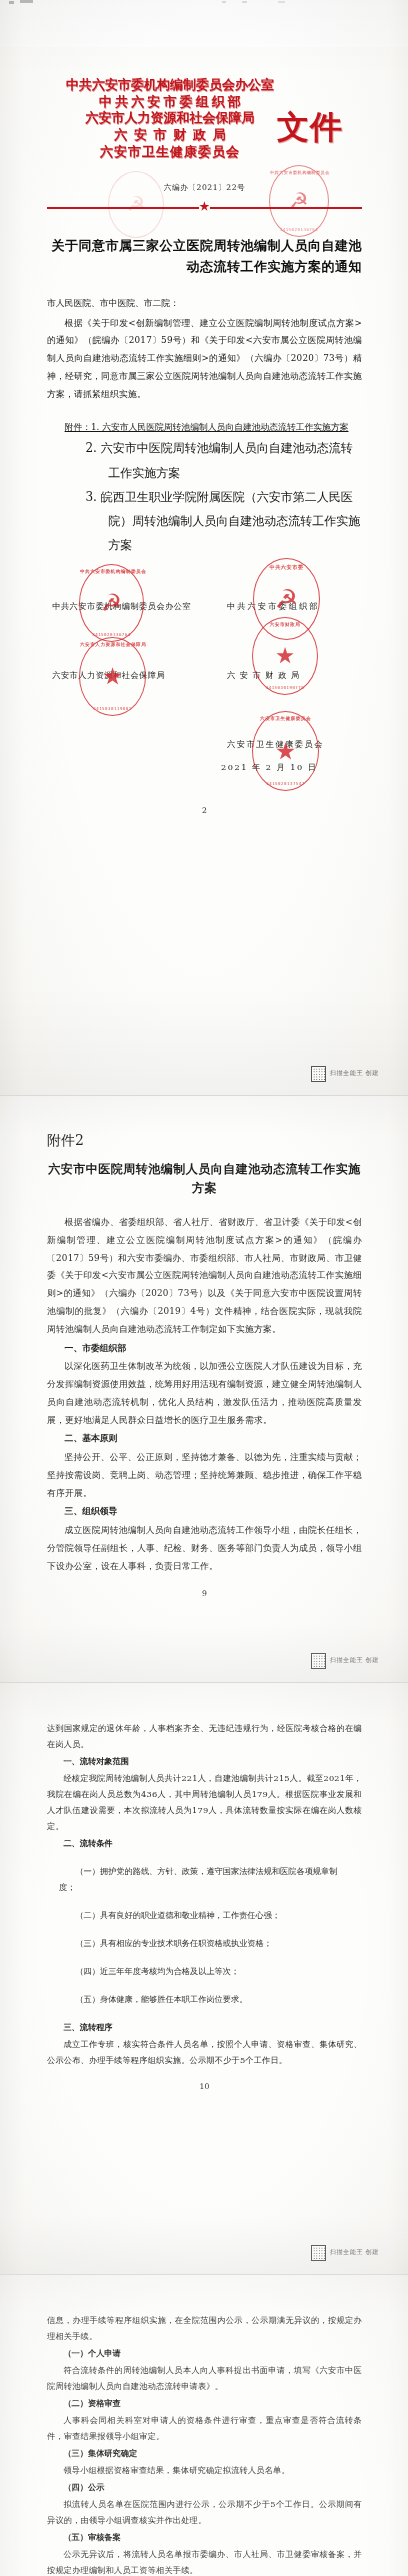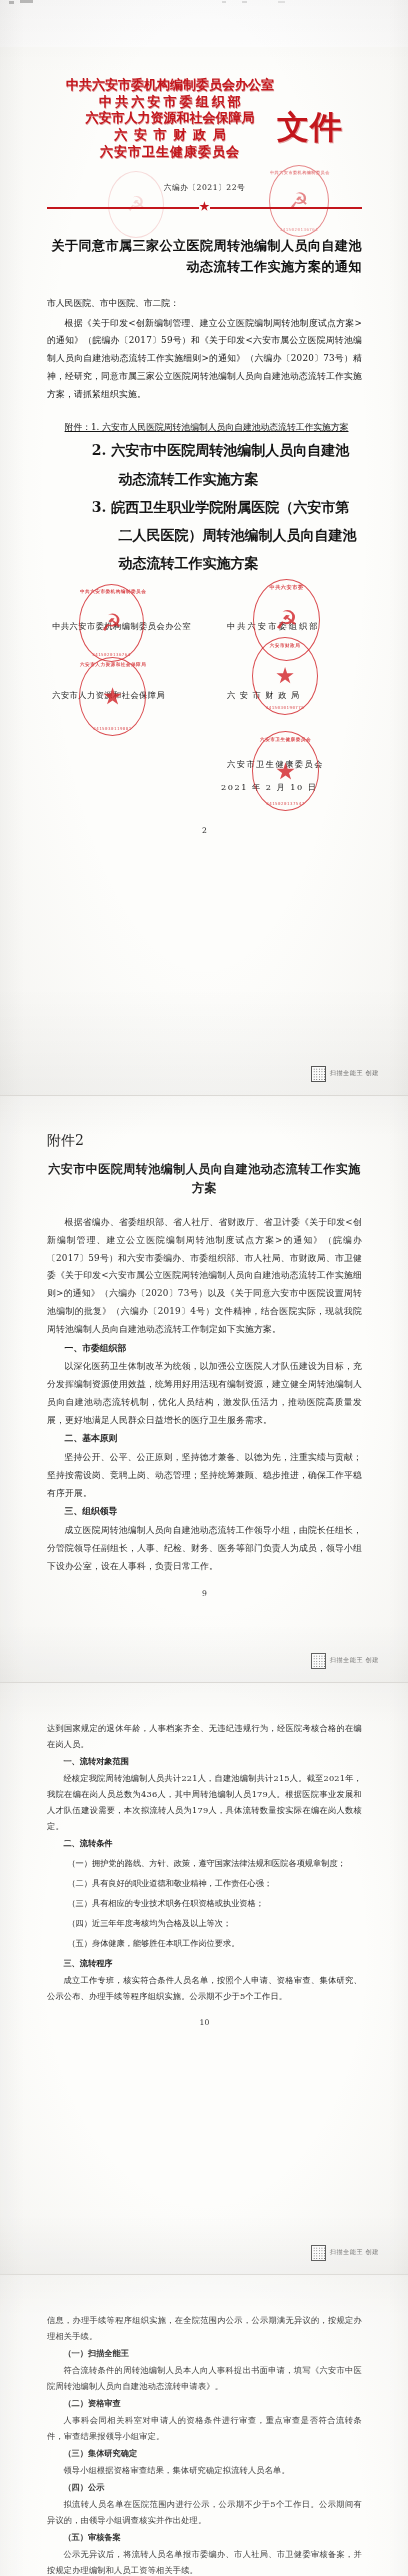--- a/index.html
+++ b/index.html
@@ -81,21 +81,21 @@
     margin:20.6px 0 17.5px 0;letter-spacing:0.5px;color:#111;
   }
   .addressee{font-size:8.8px;line-height:1.9;margin:0 0 3.1px 0;color:#161616;}
   p.body{
     font-size:8.8px;line-height:2.02;margin:0;color:#161616;
     text-align:justify;text-justify:inter-ideograph;text-indent:2em;
     letter-spacing:0.2px;
   }
   p.body.noind{text-indent:0;}
   .attach-head{font-size:8.8px;line-height:2.02;margin-top:15px;text-indent:2em;color:#161616;text-decoration:underline;}
-  .attach-item{font-size:14px;line-height:2.02;padding-left:5.1em;text-indent:-1.9em;color:#161616;font-weight:bold;}
+  .attach-item{font-size:12px;line-height:2.02;padding-left:5.1em;text-indent:-1.9em;color:#161616;}
 
   
   .signblock{margin-top:13.4px;position:relative;height:222px;}
   .sigrow{position:relative;height:72px;}
   .sigcell{position:absolute;font-size:8.2px;color:#161616;letter-spacing:0.5px;white-space:nowrap;}
   .sigcell.left{left:5.2px;}
   .sigcell.right{left:180px;}
   .sigdate{position:absolute;left:174px;font-size:8.2px;color:#161616;letter-spacing:1.5px;}
 
   
@@ -140,21 +140,21 @@
   }
   .cam .camtxt{font-size:6.2px;color:#3a3a3a;letter-spacing:0.5px;white-space:nowrap;}
 
   
   .att-label{font-size:14px;color:#161616;margin:0 0 10.3px 0;}
   .plan-title{
     text-align:center;font-weight:bold;font-size:12px;line-height:1.6;
     margin:8.2px 0 15.5px 0;color:#111;letter-spacing:0.5px;
   }
   .h2{font-size:8.8px;font-weight:bold;line-height:2.02;text-indent:2em;margin:1px 0;color:#111;}
-  .h3{font-size:8.8px;line-height:2.02;text-indent:2em;margin:4px;color:#161616;}
+  .h3{font-size:8.8px;line-height:2.02;text-indent:2em;margin:12px;color:#161616;}
 
   
   .faint{opacity:.93;}
   .vfaint{opacity:.86;}
   .thin-text p.body,.thin-text .h2,.thin-text .h3{font-size:8.2px;line-height:1.95;}
 
   
   .topstrip{height:47px;background:#ffffff;position:relative;}
   .topstrip .fleck{position:absolute;background:#bdbdbd;}
 </style>
@@ -312,21 +312,21 @@
 
     <div class="cam">
       <div class="qr"></div>
       <div class="camtxt">扫描全能王 创建</div>
     </div>
   </div>
 
   <div class="page vfaint thin-text" style="height:598px">
     <div class="inner" style="padding-top:38px">
       <p class="body noind">信息，办理手续等程序组织实施，在全院范围内公示，公示期满无异议的，按规定办理相关手续。</p>
-      <div class="h2">（一）扫描全能王</div>
+      <div class="h2">（一）个人申请</div>
       <p class="body">符合流转条件的周转池编制人员本人向人事科提出书面申请，填写《六安市中医院周转池编制人员向自建池动态流转申请表》。</p>
       <div class="h2">（二）资格审查</div>
       <p class="body">人事科会同相关科室对申请人的资格条件进行审查，重点审查是否符合流转条件，审查结果报领导小组审定。</p>
       <div class="h2">（三）集体研究确定</div>
       <p class="body">领导小组根据资格审查结果，集体研究确定拟流转人员名单。</p>
       <div class="h2">（四）公示</div>
       <p class="body">拟流转人员名单在医院范围内进行公示，公示期不少于5个工作日。公示期间有异议的，由领导小组调查核实并作出处理。</p>
       <div class="h2">（五）审核备案</div>
       <p class="body">公示无异议后，将流转人员名单报市委编办、市人社局、市卫健委审核备案，并按规定办理编制和人员工资等相关手续。</p>
 

